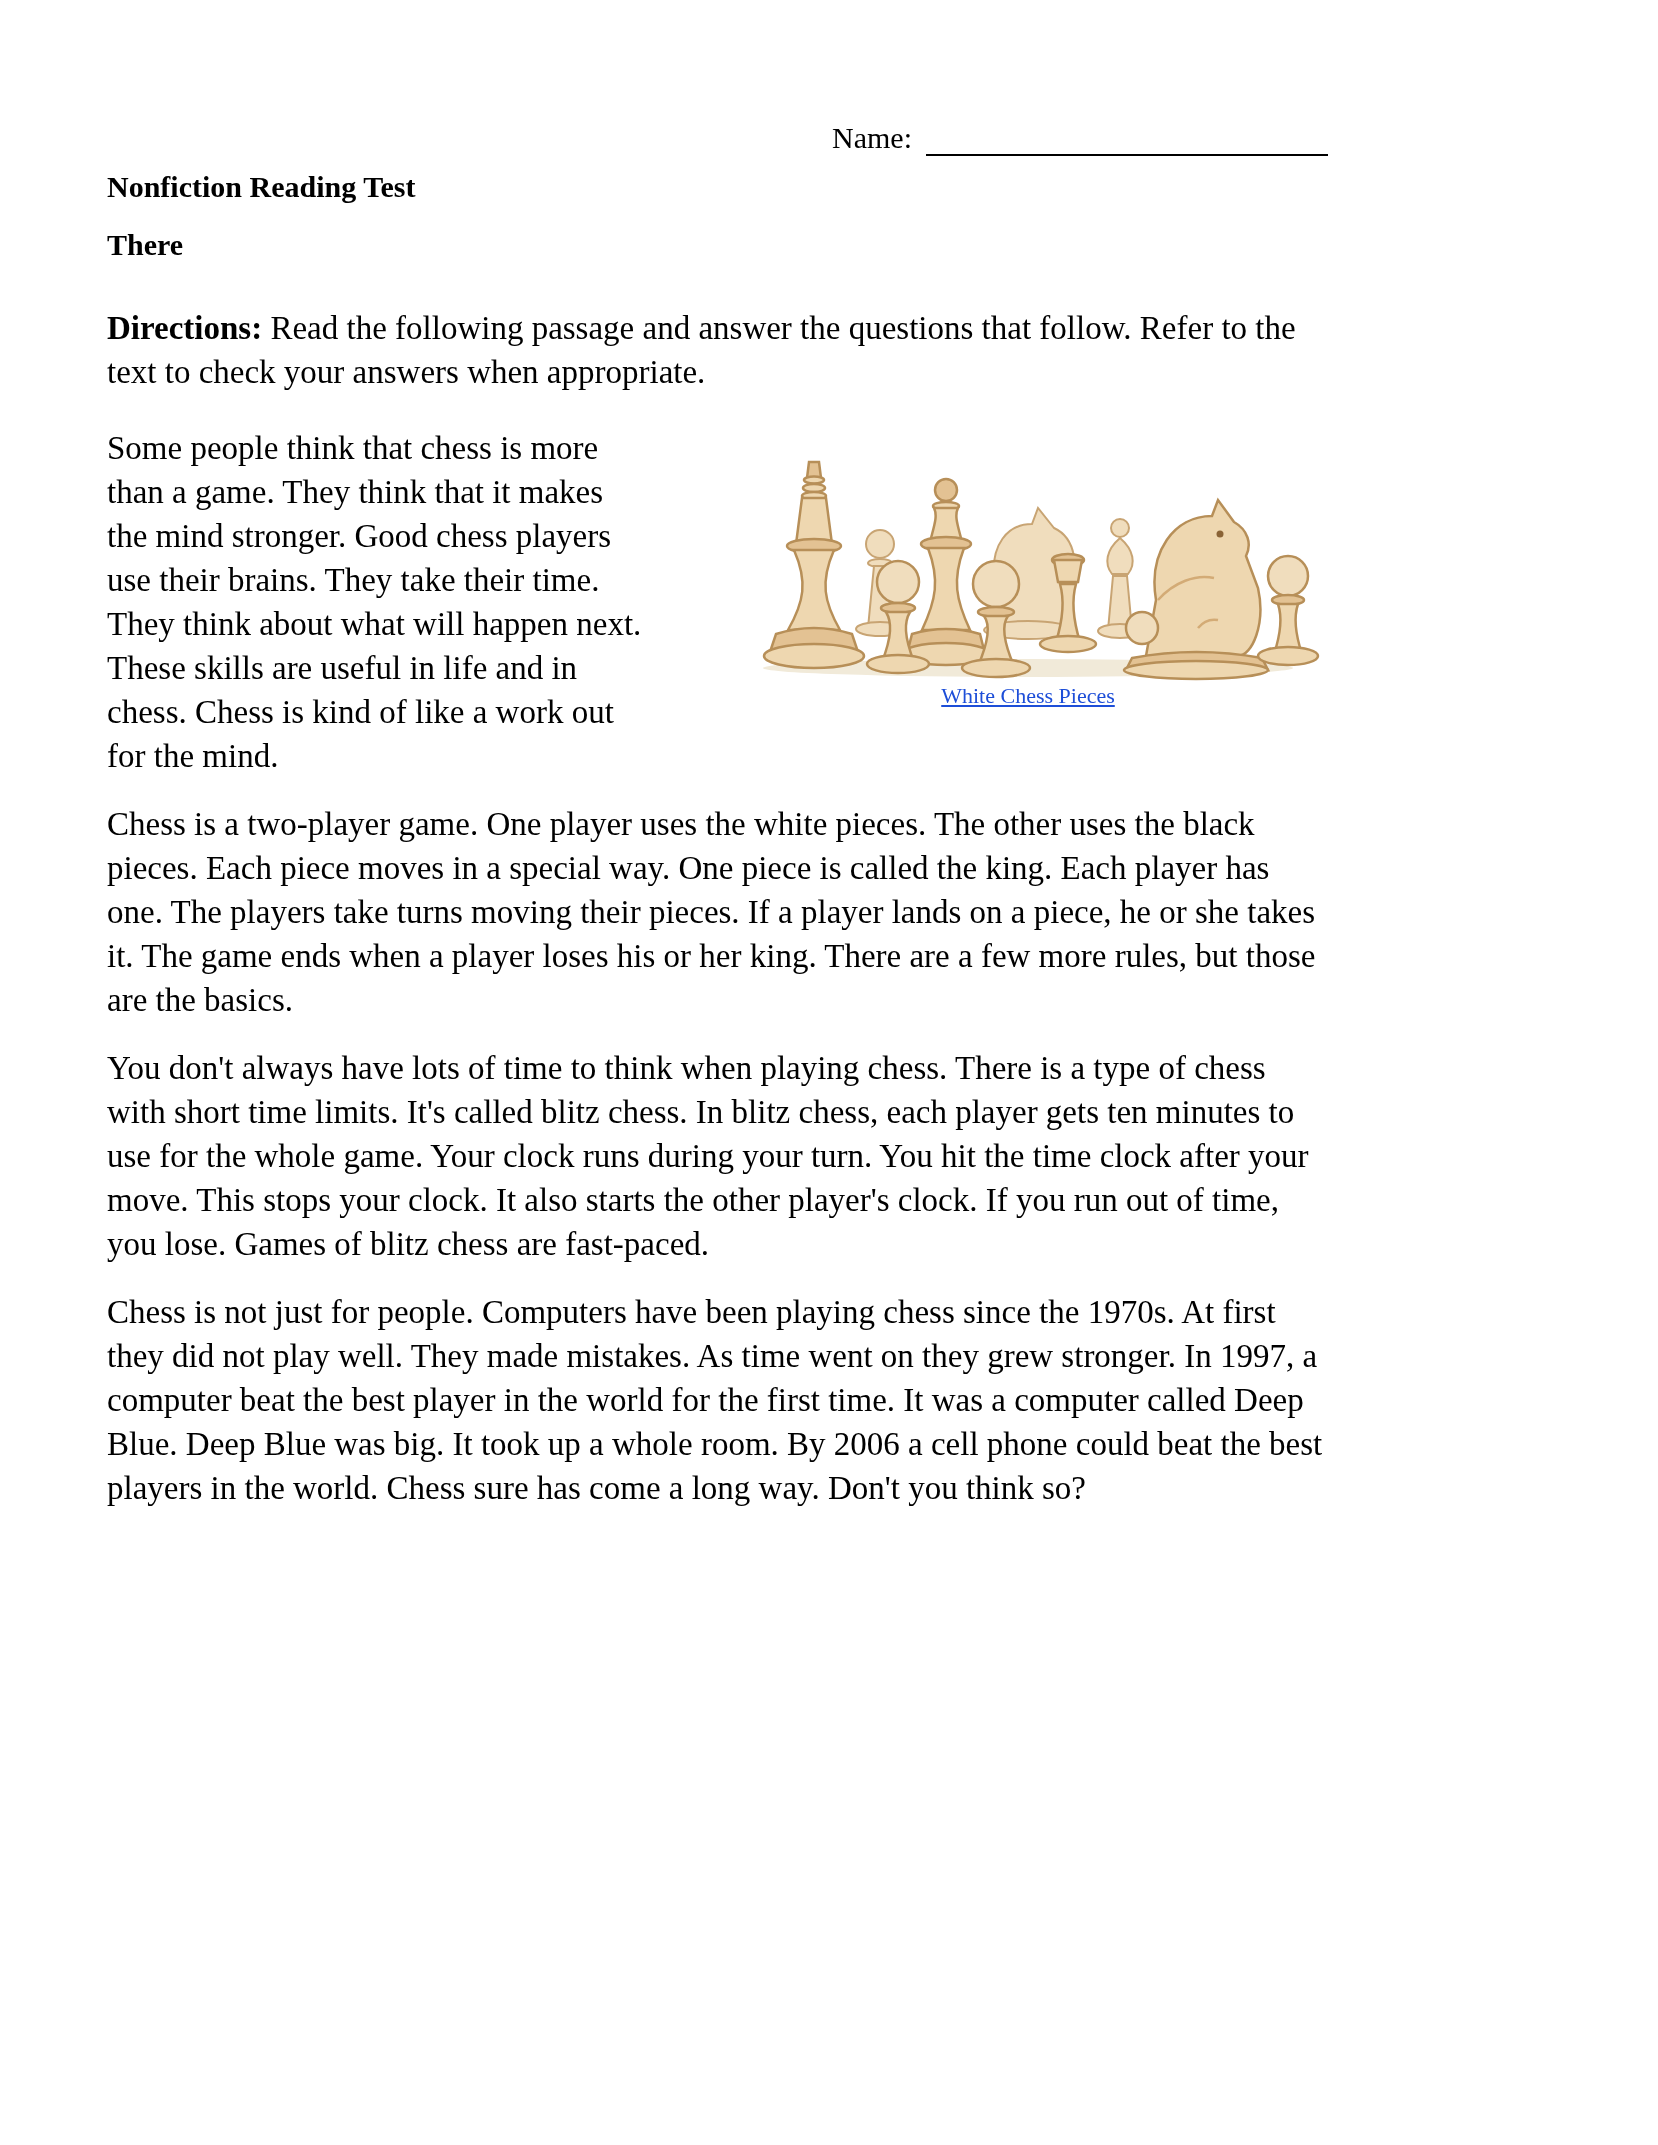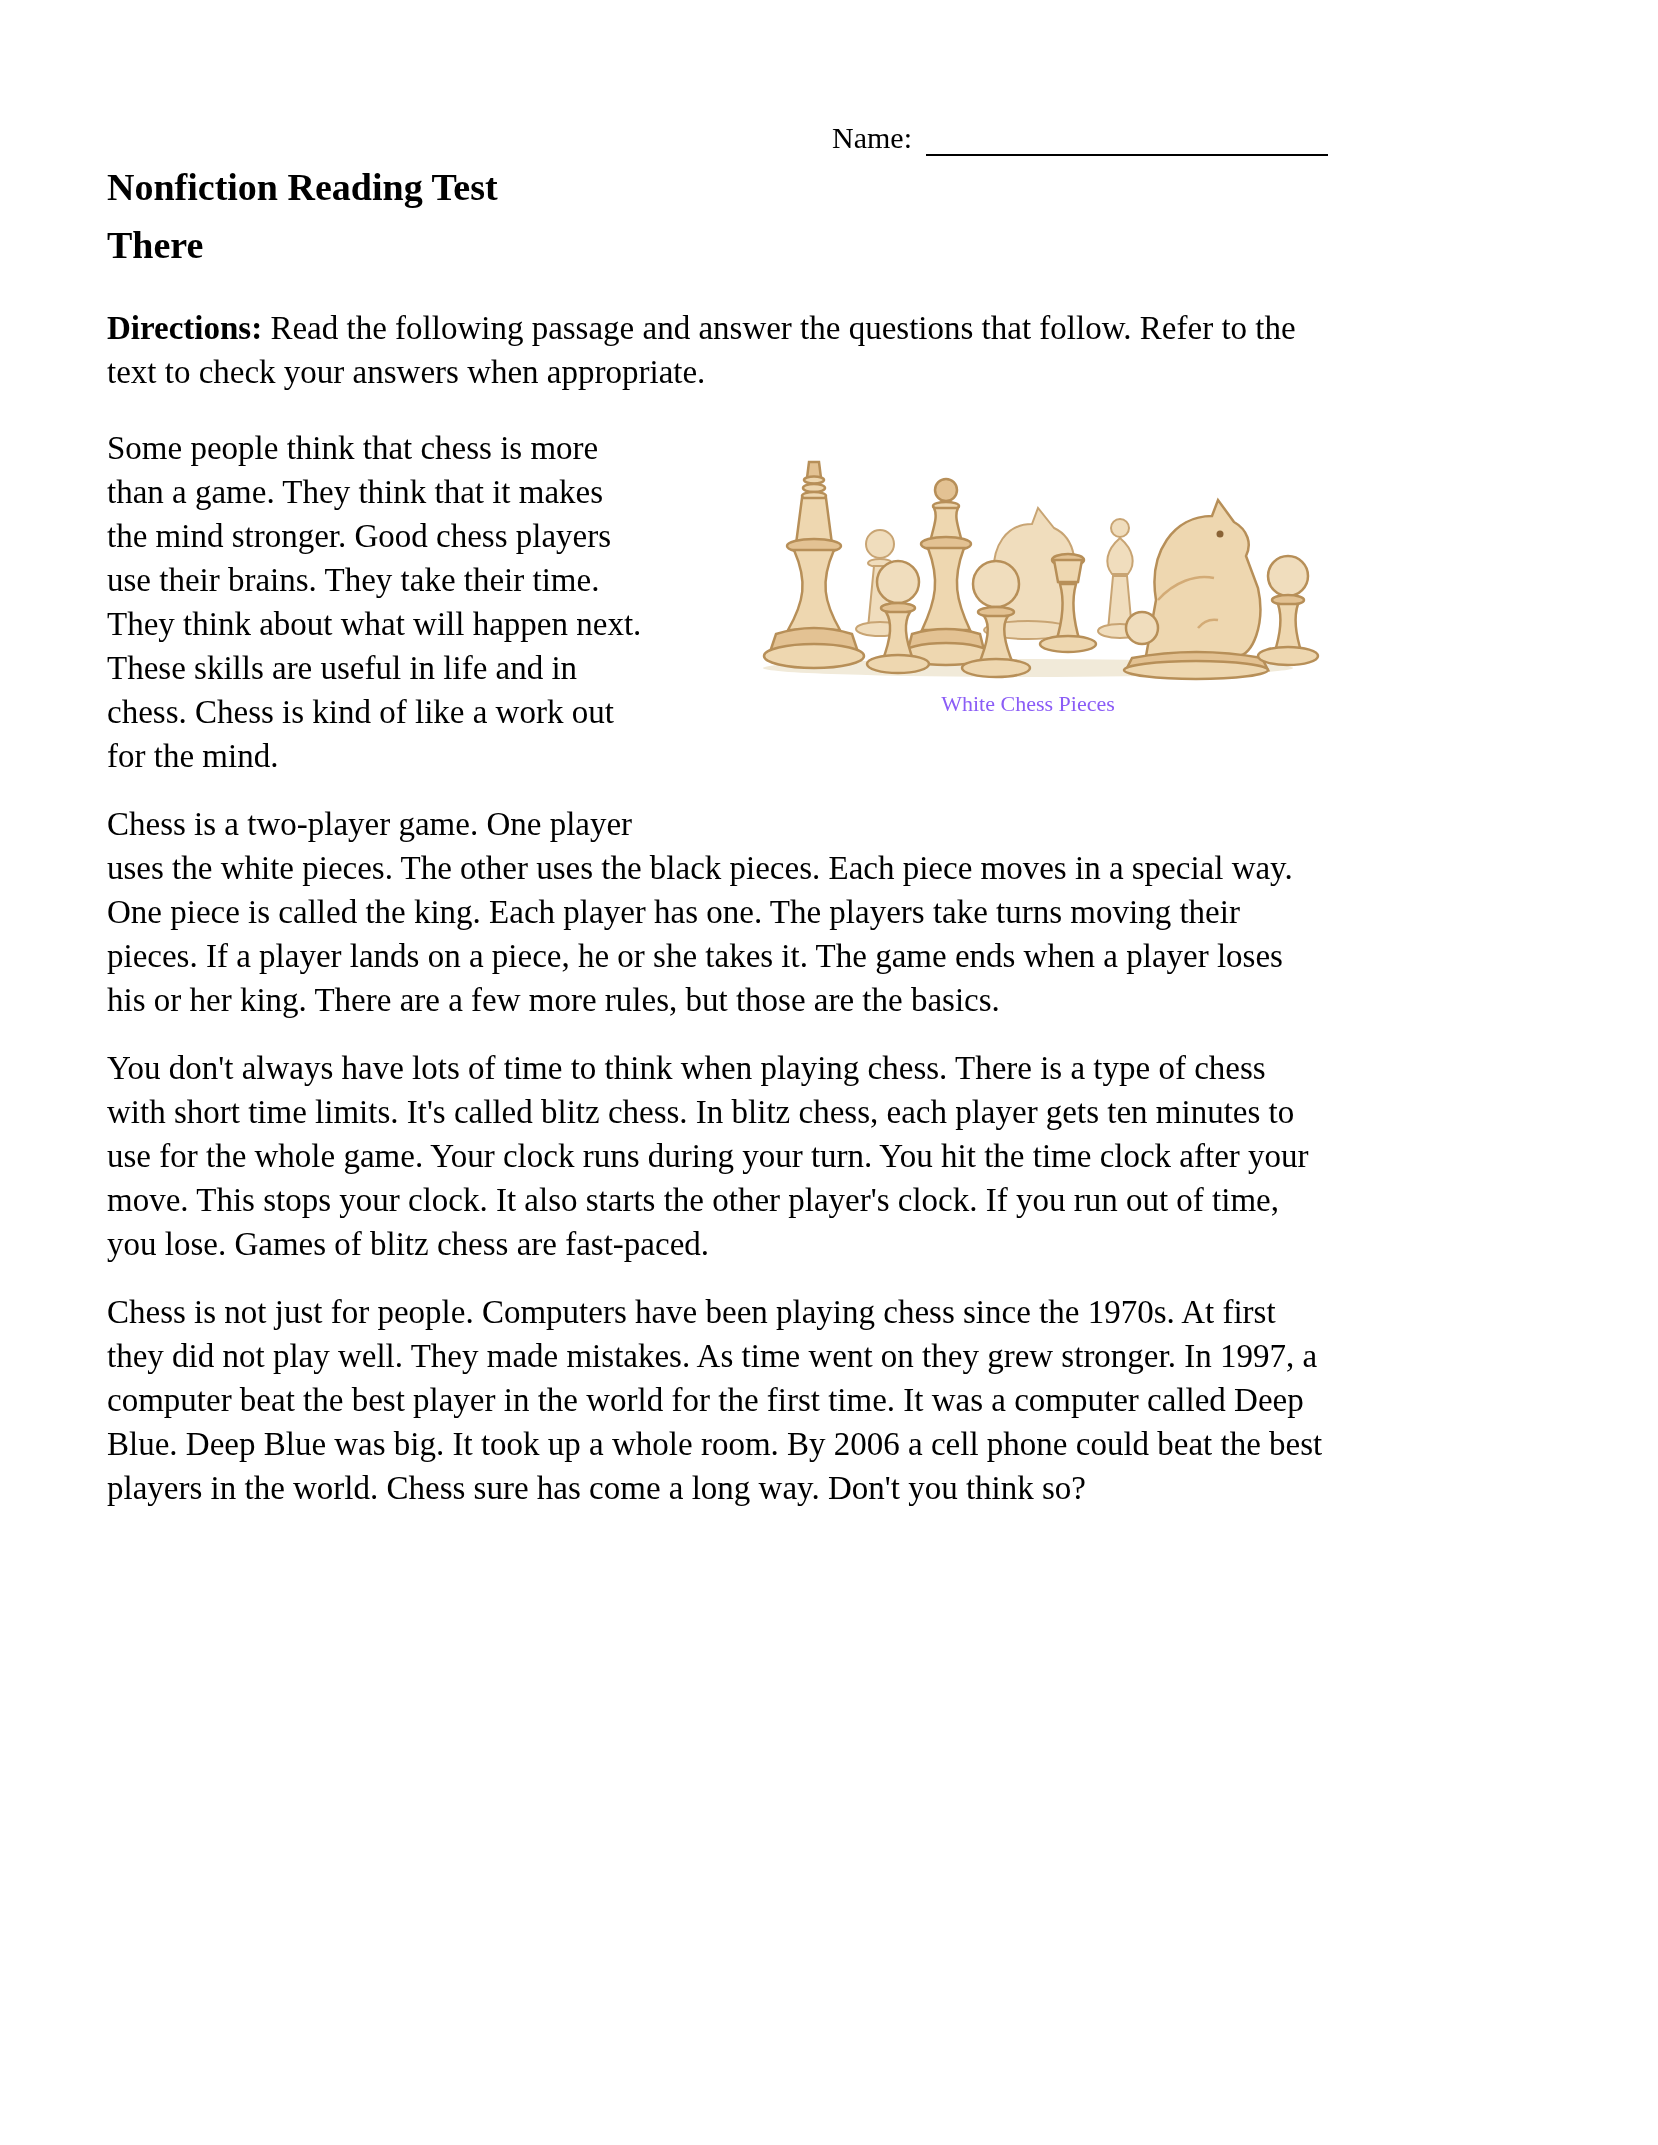--- a/index.html
+++ b/index.html
@@ -31,21 +31,21 @@
   }
   .name-line {
     display: inline-block;
     width: 402px;
     height: 34px;
     border-bottom: 2px solid #000000;
     margin-left: 14px;
   }
   
   .doc-title {
-    font-size: 38px;
+    font-size: 30px;
     font-weight: bold;
     line-height: 58px;
   }
   
   .directions {
     margin-top: 32px;
     font-size: 33px;
     line-height: 44px;
   }
   .directions b { font-weight: bold; }
@@ -62,22 +62,22 @@
   .chess-figure {
     float: right;
     width: 600px;
     margin: 6px 0 86px 80px;
     text-align: center;
   }
   .chess-figure svg { display: block; }
   .chess-figure figcaption {
     font-size: 22px;
     line-height: 28px;
-    margin-top: 8px;
-    color: #8b5cf6;
+    color: #1d4ed8;
+    text-decoration: underline;
   }
 </style>
 </head>
 <body>
 
 <div class="page">
 
   <div class="name-row">
     <span class="name-label">Name:</span>
     <span class="name-line"></span>

